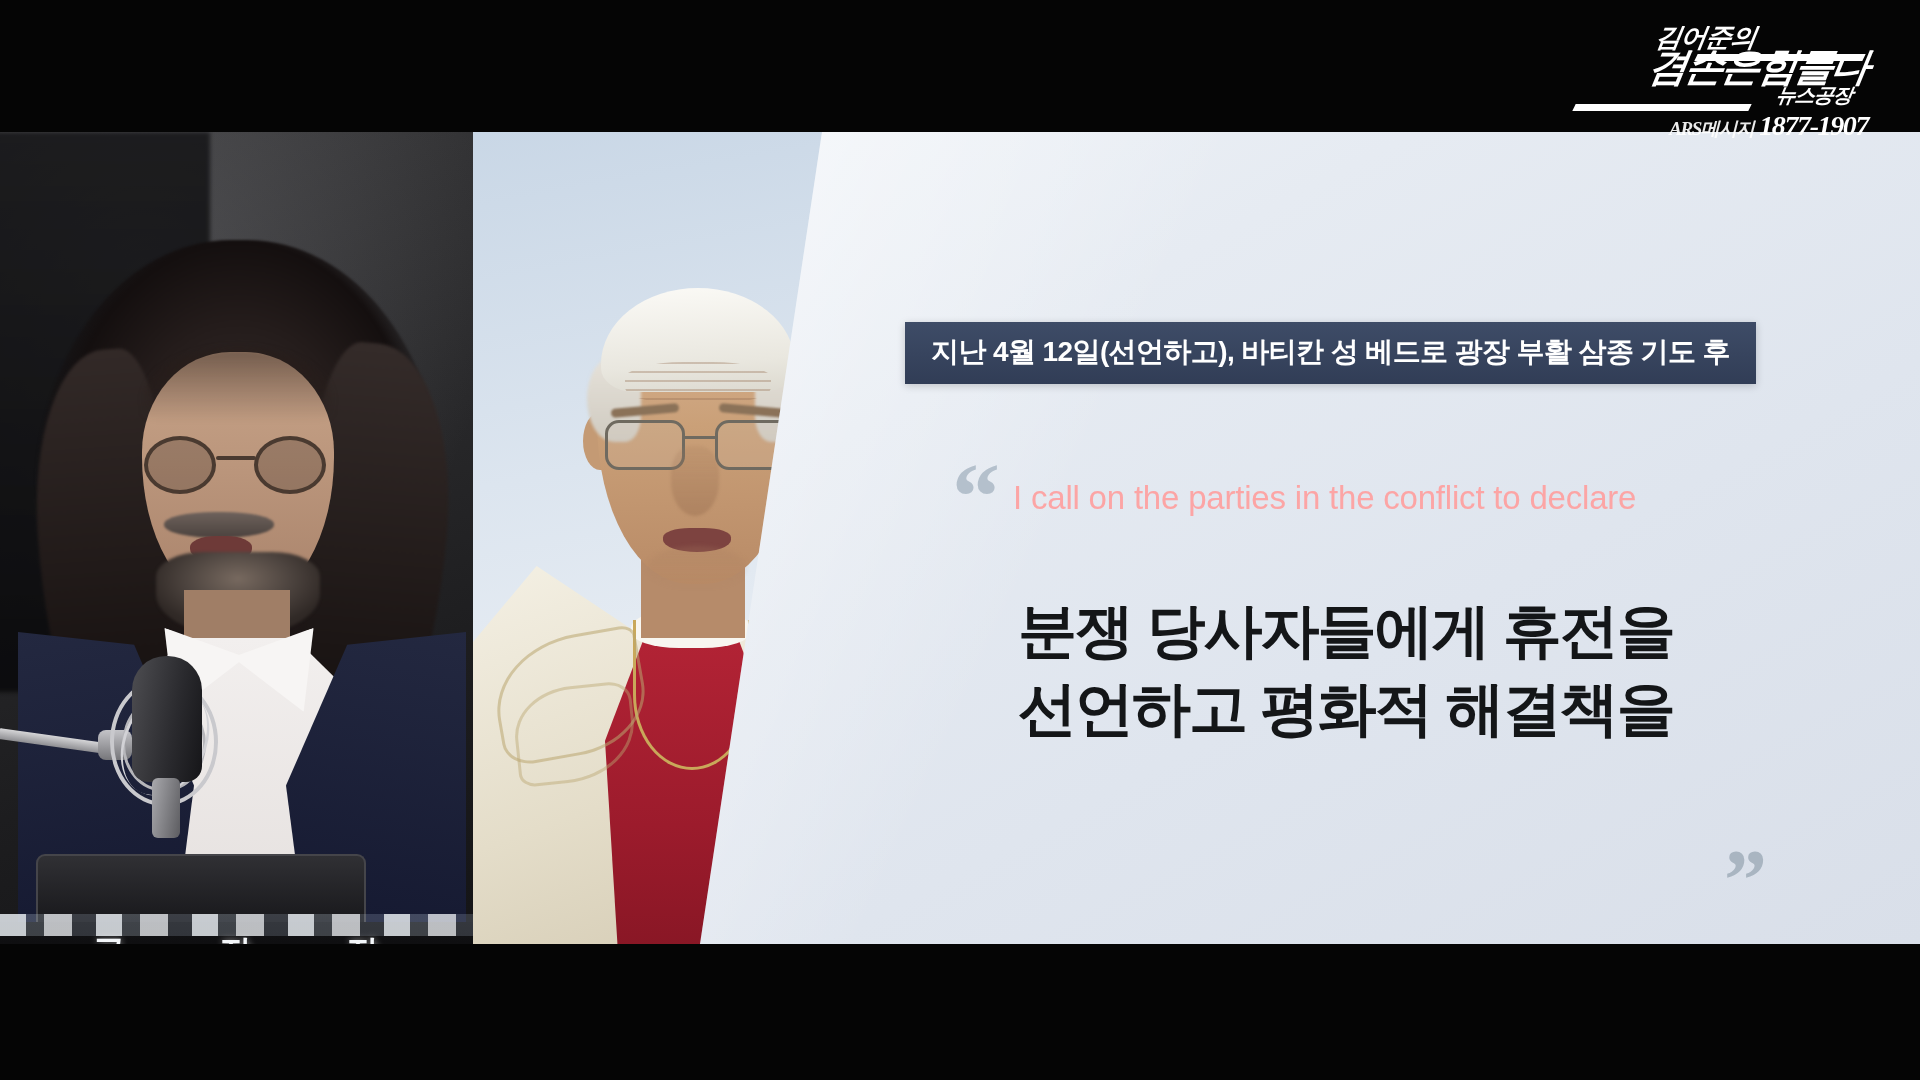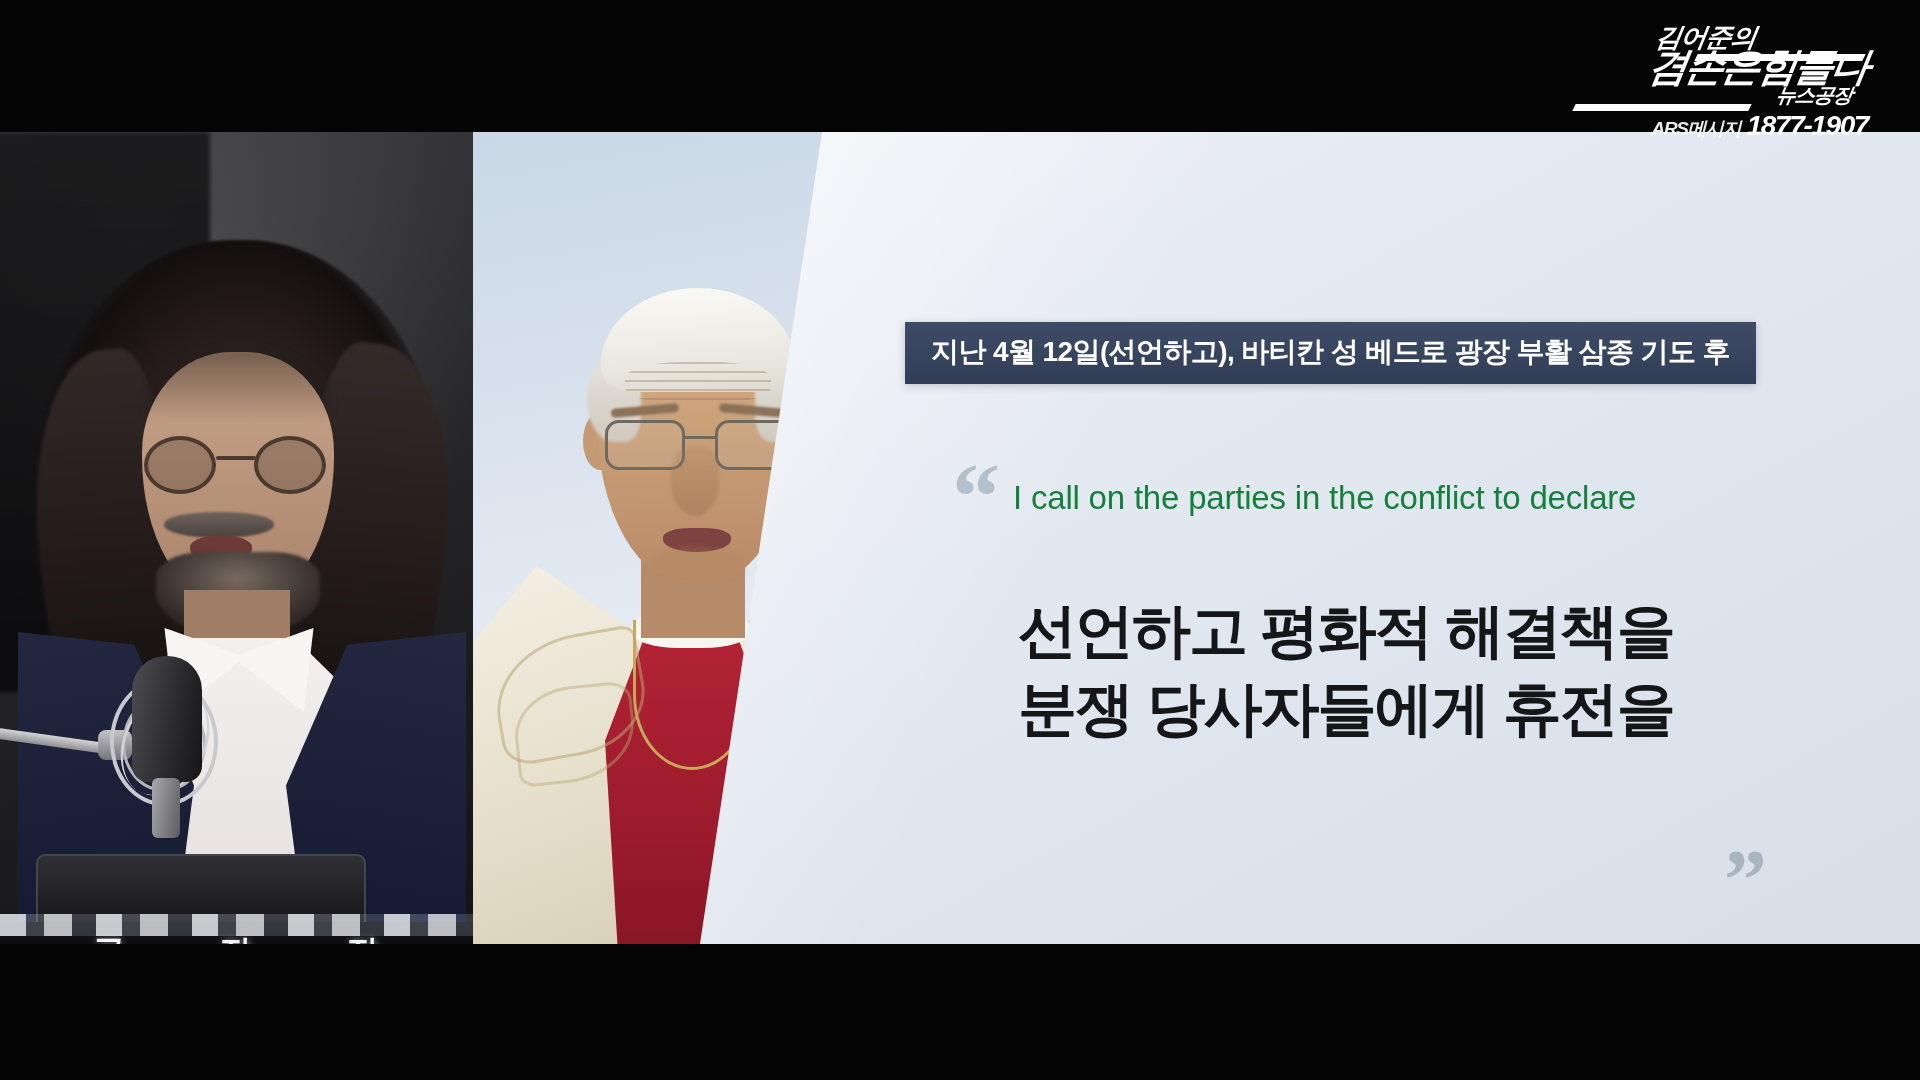--- a/index.html
+++ b/index.html
@@ -181,21 +181,21 @@
       background:linear-gradient(180deg,#3e4c67,#313d56);
       padding:11px 26px 13px; color:#fff; font-size:28px; font-weight:700;
       letter-spacing:-.6px; white-space:nowrap;
       box-shadow:0 2px 8px rgba(0,0,0,.18); }
 
   
   .qmark-open { position:absolute; left:952px; top:330px; z-index:35;
       color:#b4c0cc; font-size:96px; font-weight:800; line-height:.72;
       font-family:"Liberation Serif", serif; }
   .eng { position:absolute; left:1013px; top:342px; z-index:35;
-      color:#15803d; font-size:33px; font-weight:400; line-height:1.44; letter-spacing:-.2px; }
+      color:#fca5a5; font-size:33px; font-weight:400; line-height:1.44; letter-spacing:-.2px; }
 
   
   .kor { position:absolute; left:1018px; top:460px; z-index:35;
       color:#141618; font-size:59px; font-weight:800; line-height:1.33;
       letter-spacing:-2px; white-space:nowrap; }
   .qmark-close { position:absolute; left:1724px; top:718px; z-index:35;
       color:#a9b5c1; font-size:86px; font-weight:800; line-height:.7;
       font-family:"Liberation Serif", serif; }
 
   
@@ -203,21 +203,21 @@
       color:#fff; text-align:right; }
   #logo .l1 { font-size:26px; font-weight:800; font-style:italic; letter-spacing:-1px;
       transform:skewX(-9deg); margin-right:112px; line-height:1; }
   #logo .l2 { font-size:39px; font-weight:800; font-style:italic; letter-spacing:-2.5px;
       transform:skewX(-9deg); line-height:1.02; margin-top:-3px; }
   #logo .l3 { font-size:20px; font-weight:800; font-style:italic; letter-spacing:-1px;
       transform:skewX(-9deg); line-height:1; margin-top:-2px; margin-right:16px; }
   #logo .bar-a { position:absolute; right:4px; top:30px; width:168px; height:7px; background:#fff; transform:skewX(-26deg); }
   #logo .bar-b { position:absolute; right:118px; top:80px; width:176px; height:7px; background:#fff; transform:skewX(-26deg); }
   #logo .ars { position:absolute; right:0; top:86px; font-size:28px; font-weight:800;
-      font-style:italic; letter-spacing:-1.4px; white-space:nowrap; }
+      font-style:italic; letter-spacing:-1.4px; white-space:nowrap;font-family:Liberation Serif, serif; }
   #logo .ars .small { font-size:19px; font-weight:700; opacity:.92; }
 </style>
 </head>
 <body>
 
 <div id="stage">
 
   <div id="band">
 
     <div id="studio">
@@ -309,22 +309,22 @@
 
     <div class="banner">지난 4월 12일(선언하고), 바티칸 성 베드로 광장 부활 삼종 기도 후</div>
 
     <div class="qmark-open">“</div>
 
     <div class="eng">
       <div>I call on the parties in the conflict to declare</div>
     </div>
 
     <div class="kor">
+      <div>분쟁 당사자들에게 휴전을</div>
       <div>선언하고 평화적 해결책을</div>
-      <div>분쟁 당사자들에게 휴전을</div>
     </div>
 
     <div class="qmark-close">”</div>
 
   </div>
 
   <div class="letterbox top"></div>
   <div class="letterbox bottom"></div>
 
   <div id="logo">

